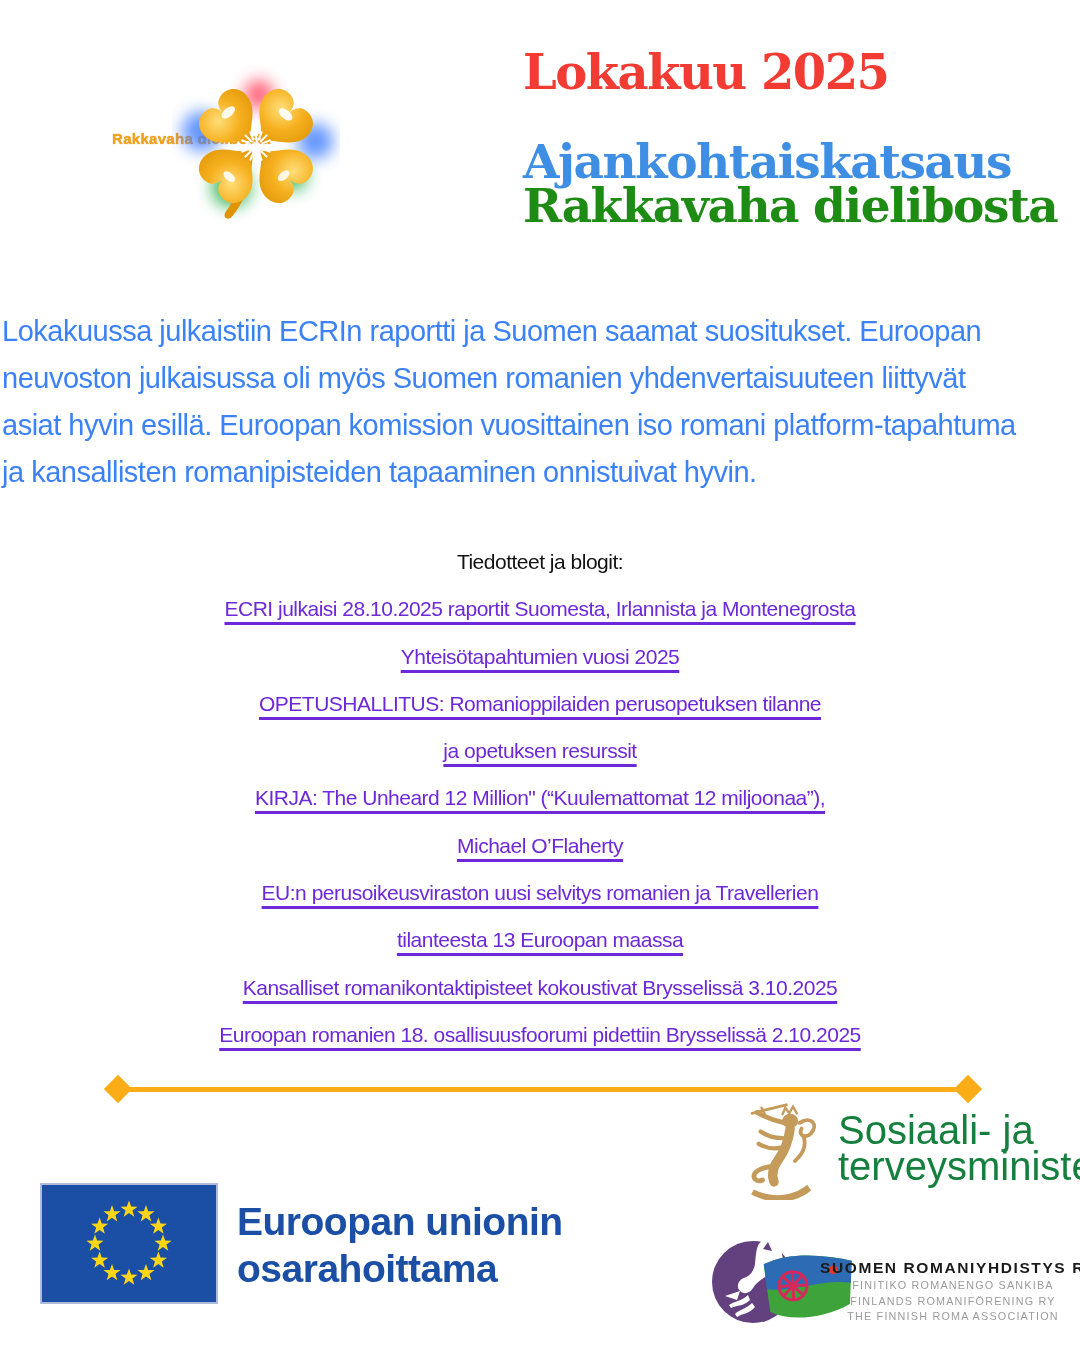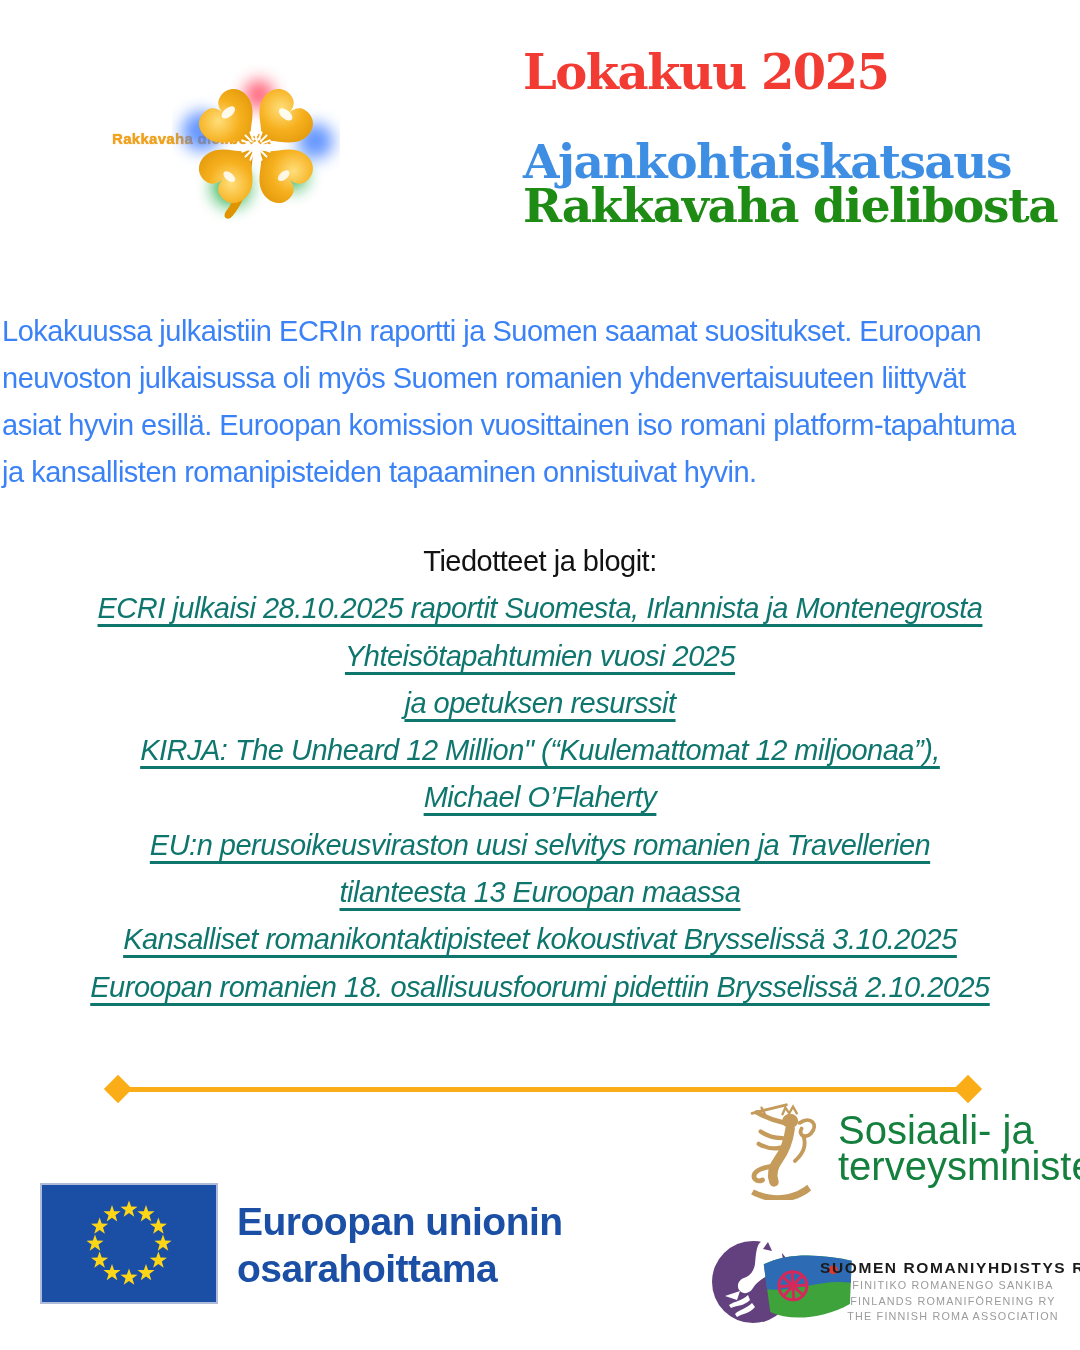--- a/index.html
+++ b/index.html
@@ -16,25 +16,25 @@
   .subtitle .l1{font-size:47px;letter-spacing:-1.5px;color:#3E8EE4;}
   .subtitle .l2{font-size:47px;letter-spacing:-1.5px;color:#1E8C14;}
 
   
   .intro{position:absolute;left:2px;top:308px;width:1078px;font-size:29px;
          letter-spacing:-.5px;color:#3b82f6;}
   .intro .line{display:block;height:47px;line-height:47px;white-space:nowrap;}
 
   
   .links{position:absolute;left:0;top:538px;width:1080px;text-align:center;
-         font-size:29px;letter-spacing:-.5px;}
+         font-size:21px;letter-spacing:-.5px;}
   .links .row{display:block;height:47.3px;line-height:47.3px;white-space:nowrap;}
   .links .heading{color:#121212;}
-  .links a{color:#0f766e;text-decoration:underline;text-decoration-thickness:2.5px;
-           text-underline-offset:6px;cursor:pointer;font-style:italic;}
+  .links a{color:#6d28d9;text-decoration:underline;text-decoration-thickness:2.5px;
+           text-underline-offset:6px;cursor:pointer;}
 
   
   .divider-line{position:absolute;left:118px;top:1087px;width:850px;height:5px;background:#FBAD18;}
   .diamond{position:absolute;width:20px;height:20px;background:#FBAD18;transform:rotate(45deg);}
   .diamond.left{left:108px;top:1079px;}
   .diamond.right{left:958px;top:1079px;}
 
   
   .lion-svg{position:absolute;left:742px;top:1100px;width:82px;height:100px;}
   .ministry-name{position:absolute;left:838px;top:1112px;font-family:Liberation Sans, sans-serif;
@@ -118,20 +118,21 @@
     <span class="line">Lokakuussa julkaistiin ECRIn raportti ja Suomen saamat suositukset. Euroopan</span>
     <span class="line">neuvoston julkaisussa oli myös Suomen romanien yhdenvertaisuuteen liittyvät</span>
     <span class="line">asiat hyvin esillä. Euroopan komission vuosittainen iso romani platform-tapahtuma</span>
     <span class="line">ja kansallisten romanipisteiden tapaaminen onnistuivat hyvin.</span>
   </div>
 
   <div class="links">
     <span class="row heading">Tiedotteet ja blogit:</span>
     <span class="row"><a>ECRI julkaisi 28.10.2025 raportit Suomesta, Irlannista ja Montenegrosta</a></span>
     <span class="row"><a>Yhteisötapahtumien vuosi 2025</a></span>
+    <span class="row"><a>OPETUSHALLITUS: Romanioppilaiden perusopetuksen tilanne</a></span>
     <span class="row"><a>ja opetuksen resurssit</a></span>
     <span class="row"><a>KIRJA: The Unheard 12 Million" (“Kuulemattomat 12 miljoonaa”),</a></span>
     <span class="row"><a>Michael O’Flaherty</a></span>
     <span class="row"><a>EU:n perusoikeusviraston uusi selvitys romanien ja Travellerien</a></span>
     <span class="row"><a>tilanteesta 13 Euroopan maassa</a></span>
     <span class="row"><a>Kansalliset romanikontaktipisteet kokoustivat Brysselissä 3.10.2025</a></span>
     <span class="row"><a>Euroopan romanien 18. osallisuusfoorumi pidettiin Brysselissä 2.10.2025</a></span>
   </div>
 
   <div class="divider-line"></div>

